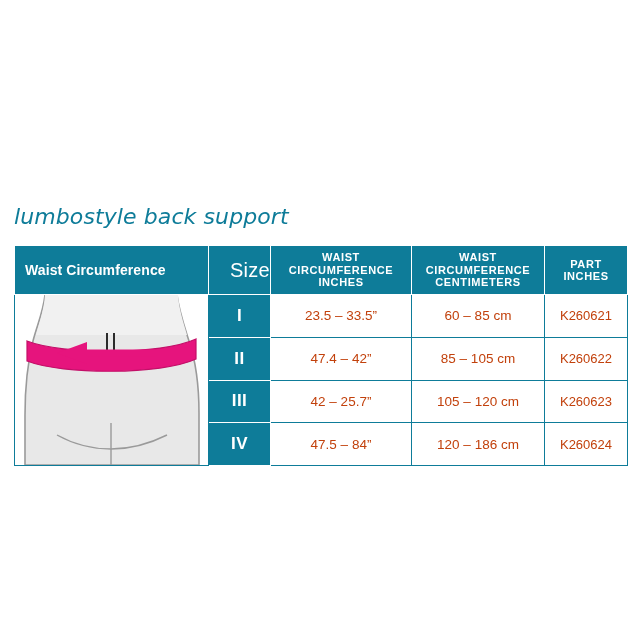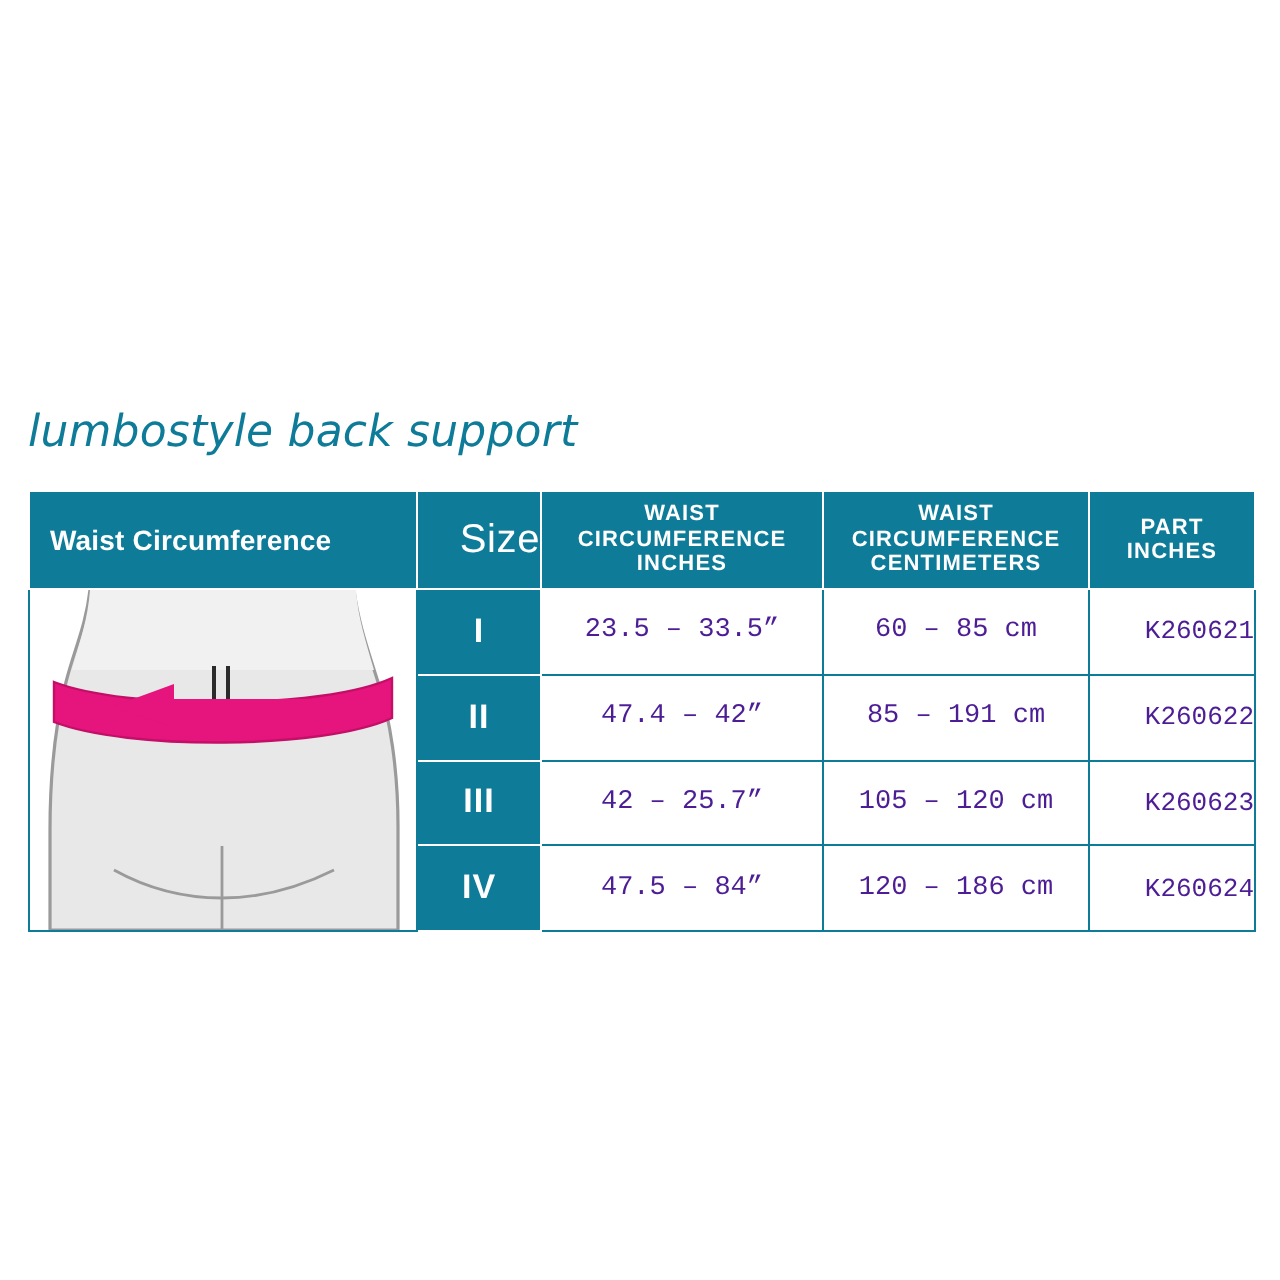--- a/index.html
+++ b/index.html
@@ -82,29 +82,27 @@
   td.sz {
     background: #0e7c99;
     color: #ffffff;
     font-weight: bold;
     font-size: 17px;
     height: 23px;
     letter-spacing: 0.5px;
   }
   td.val {
     background: #ffffff;
-    color: #4c1d95;
+    color: #c2410c;
     font-size: 13.5px;
     height: 23px;
     border-color: #0e7c99 !important;
-    font-family: Liberation Mono, monospace;
   }
   td.val.part {
     font-size: 13px;
-    text-align: right;
   }
   
   .art {
     position: absolute;
     left: 0; top: 0; right: 0; bottom: 0;
     overflow: hidden;
   }
 </style>
 </head>
 <body>
@@ -165,21 +163,21 @@
           </td>
           <td class="sz">I</td>
           <td class="val">23.5 – 33.5”</td>
           <td class="val">60 – 85 cm</td>
           <td class="val part">K260621</td>
         </tr>
 
         <tr>
           <td class="sz">II</td>
           <td class="val">47.4 – 42”</td>
-          <td class="val">85 – 191 cm</td>
+          <td class="val">85 – 105 cm</td>
           <td class="val part">K260622</td>
         </tr>
 
         <tr>
           <td class="sz">III</td>
           <td class="val">42 – 25.7”</td>
           <td class="val">105 – 120 cm</td>
           <td class="val part">K260623</td>
         </tr>
 

